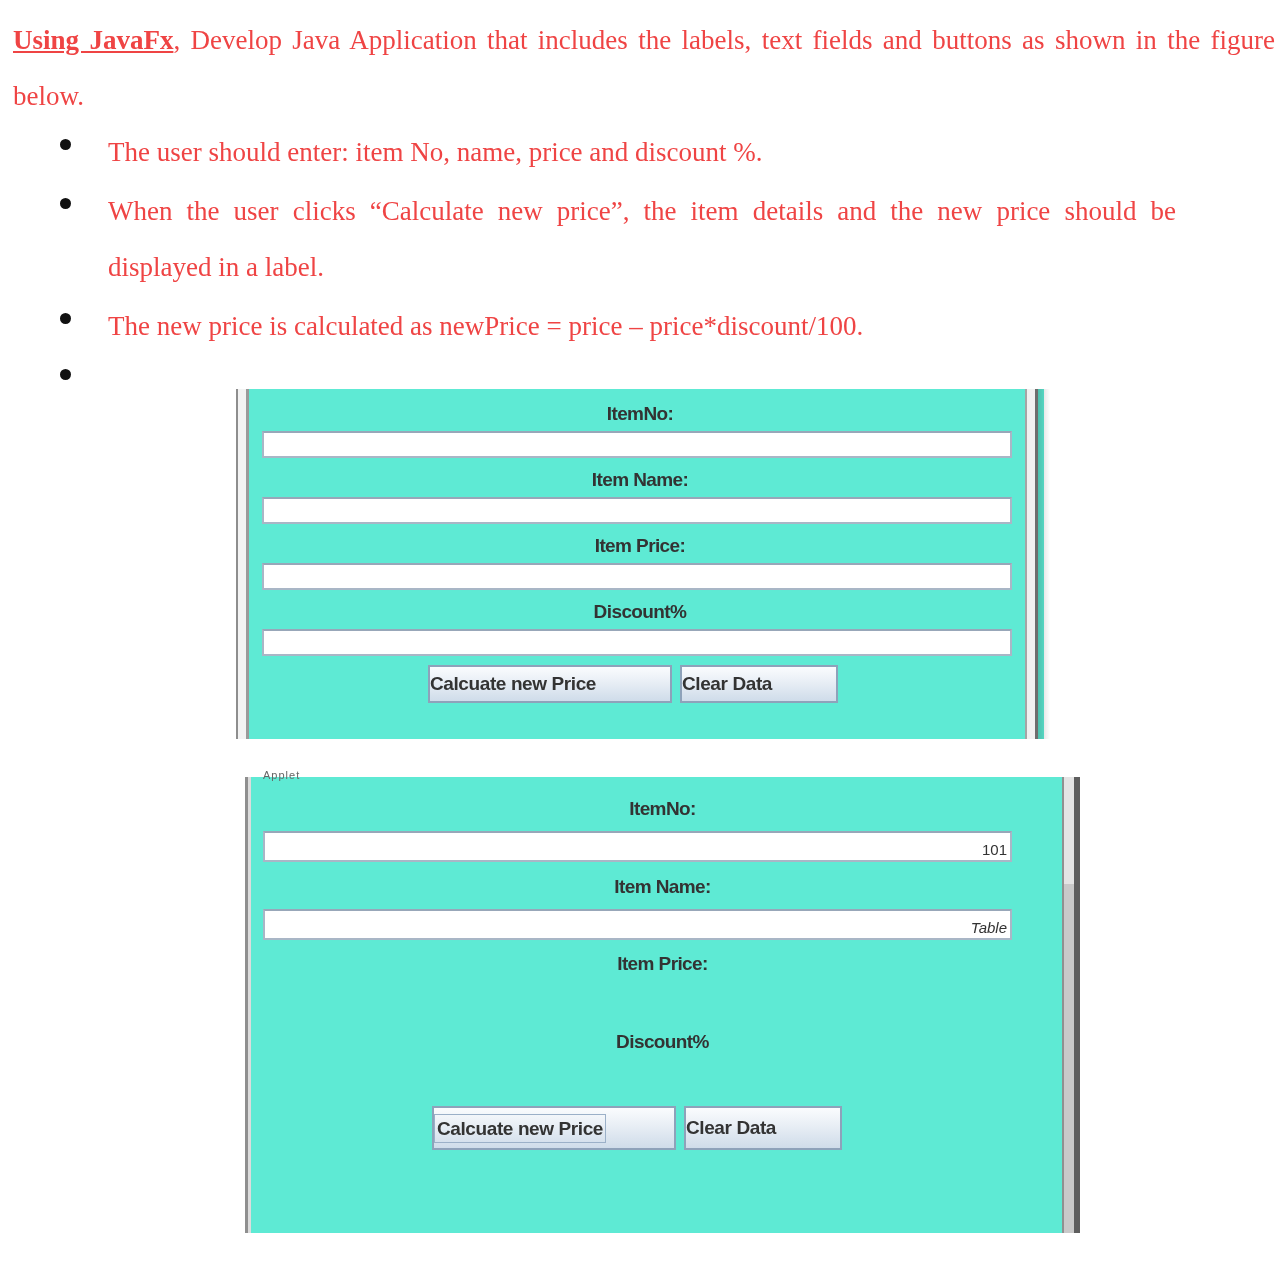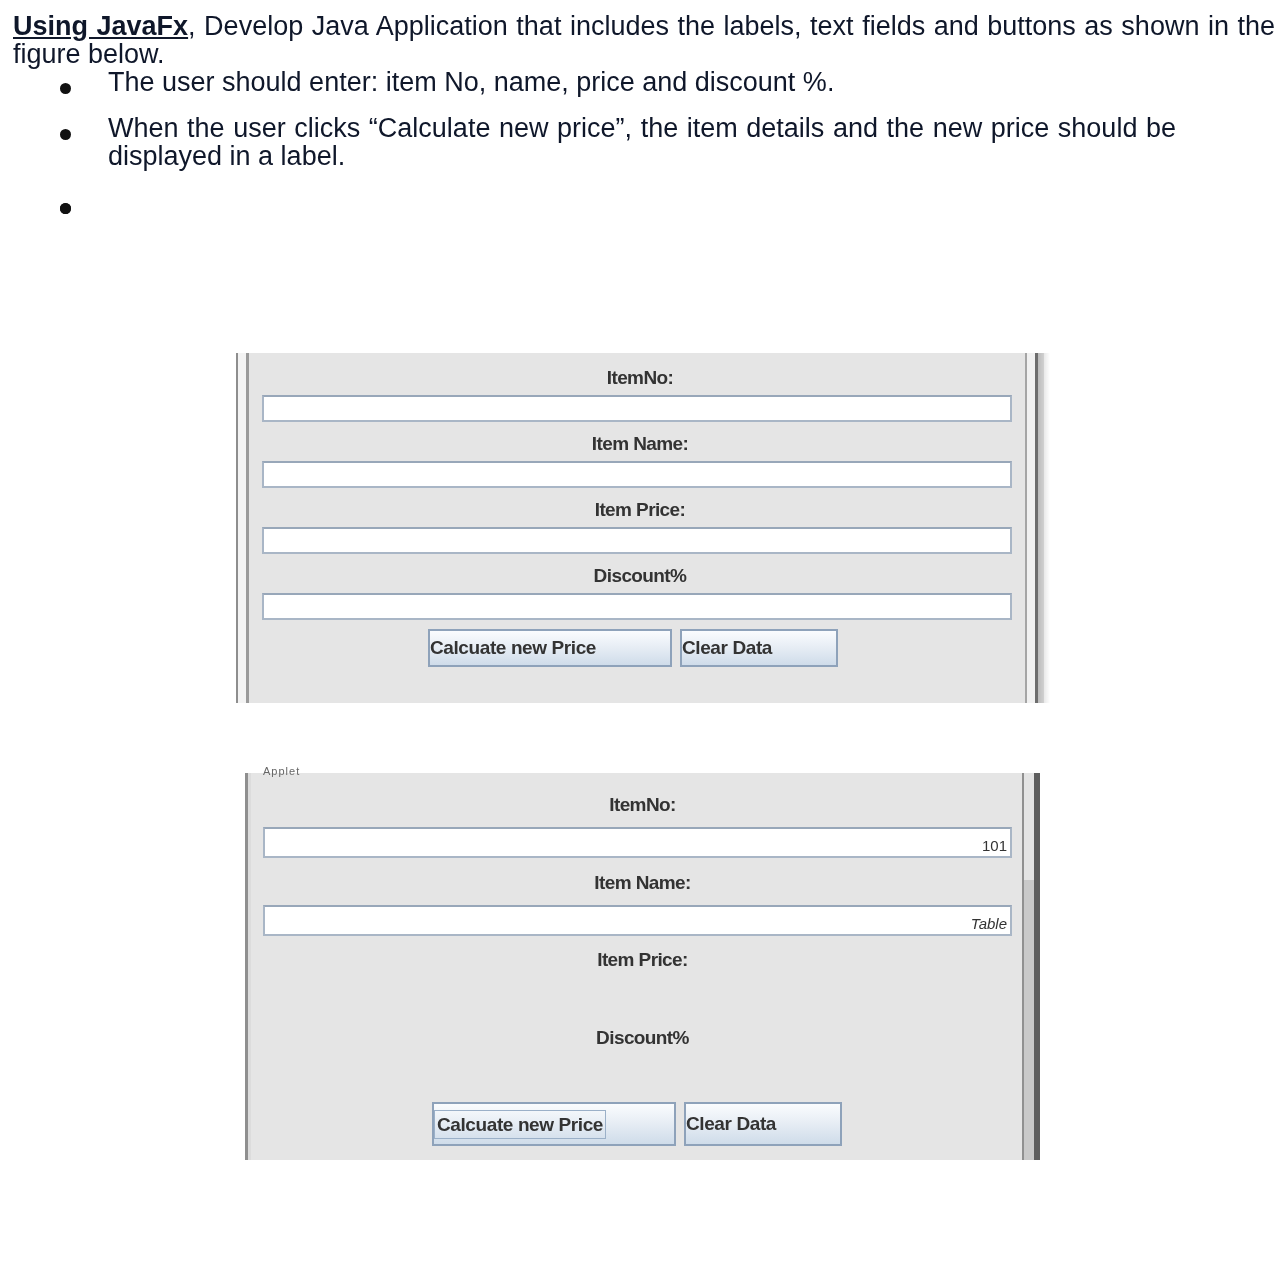--- a/index.html
+++ b/index.html
@@ -2,48 +2,49 @@
 <html><head>
 <meta charset="utf-8">
 <style>
   html, body { margin: 0; padding: 0; background: #ffffff; }
   body {
     width: 1284px; height: 1274px; position: relative; overflow: hidden;
     font-family: "Liberation Sans", sans-serif; color: #1a1a1a;
   }
   .doc-text {
     position: absolute; left: 13px; top: 12px; width: 1262px;
-    font-family: Liberation Sans, sans-serif;
-    font-size: 27px; line-height: 28px; color: #0f172a;
+    font-family: Liberation Serif, serif;
+    font-size: 27px; line-height: 56px; color: #ef4444;
   }
   .intro { margin: 0; text-align: justify; text-align-last: left; }
   .intro .lead { font-weight: bold; text-decoration: underline; }
   .bullets { list-style: none; margin: 0; padding: 0; }
   .bullets li { position: relative; padding-left: 95px; margin: 0; }
   .bullets li .dot {
     position: absolute; left: 47px; top: 15px; width: 11px; height: 11px;
     border-radius: 50%; background: #111;
   }
   .bullets li.justified .txt { display: block; text-align: justify; text-align-last: left; width: 1068px; }
-  .bullets li.tall { margin-top: 18px; }
+  .bullets li.tall { margin-top: 3px; }
 
   
   .win {
-    position: absolute; background: #e5e5e5;
+    position: absolute; background: #5eead4;
     font-family: "Liberation Sans", sans-serif;
+    margin-top: 36px;
   }
   .win .edge-l, .win .edge-r {
     position: absolute; top: 0; bottom: 0; width: 4px;
   }
   .win1 { left: 236px; top: 353px; width: 808px; height: 350px; }
   .win1 .edge-l { left: 0; border-left: 2px solid #8e8e8e; border-right: 3px solid #9a9a9a; width: 8px; background: #f3f3f3; }
   .win1 .edge-r { right: 6px; border-left: 2px solid #a5a5a5; border-right: 3px solid #6d6d6d; width: 8px; background: #f1f1f1; }
   .win1 .shadow-r { position: absolute; right: -6px; top: 0; bottom: 0; width: 12px; background: linear-gradient(to right, rgba(0,0,0,0.18), rgba(0,0,0,0)); }
 
-  .win2 { left: 245px; top: 773px; width: 795px; height: 387px; }
+  .win2 { left: 245px; top: 741px; width: 795px; height: 456px; padding-left: 40px; }
   .win2 .edge-l { left: 0; border-left: 3px solid #8f8f8f; width: 3px; background: #dcdcdc; }
   .win2 .edge-r { right: 0; width: 18px; background: linear-gradient(to right, #909090 0, #909090 2px, #c9c9c9 2px, #c9c9c9 12px, #5e5e5e 12px, #5e5e5e 18px); }
   .win2 .edge-r .thumb-light { position: absolute; left: 2px; top: 0; width: 10px; height: 107px; background: #e4e4e4; }
   .win2 .title-frag {
     position: absolute; left: 18px; top: -8px; font-size: 11px; color: #666; letter-spacing: 1px;
   }
 
   .fx-label {
     position: absolute; left: 0; right: 0; text-align: center;
     font-size: 19px; font-weight: bold; color: #333;
@@ -79,21 +80,21 @@
 <body>
 
 <div class="doc-text">
   <p class="intro"><span class="lead">Using JavaFx</span><span>, Develop Java Application that includes the labels, text fields and buttons as shown in the figure below.</span></p>
   <ul class="bullets">
     <li><span class="dot"></span><span class="txt">The user should enter: item No, name, price and discount %.</span></li>
     <li class="justified tall">
         <span class="dot"></span>
         <span class="txt">When the user clicks “Calculate new price”, the item details and the new price should be displayed in a label.</span>
       </li>
-    <li class="tall"><span class="dot"></span></li>
+    <li class="tall"><span class="dot"></span><span class="txt">The new price is calculated as newPrice = price – price*discount/100.</span></li>
     <li><span class="dot"></span></li>
   </ul>
 </div>
 
 <div class="win win1">
   <div class="edge-l"></div>
   <div class="edge-r"></div>
   <div class="shadow-r"></div>
 
   <div class="fx-label" style="top:14px;">ItemNo:</div>

